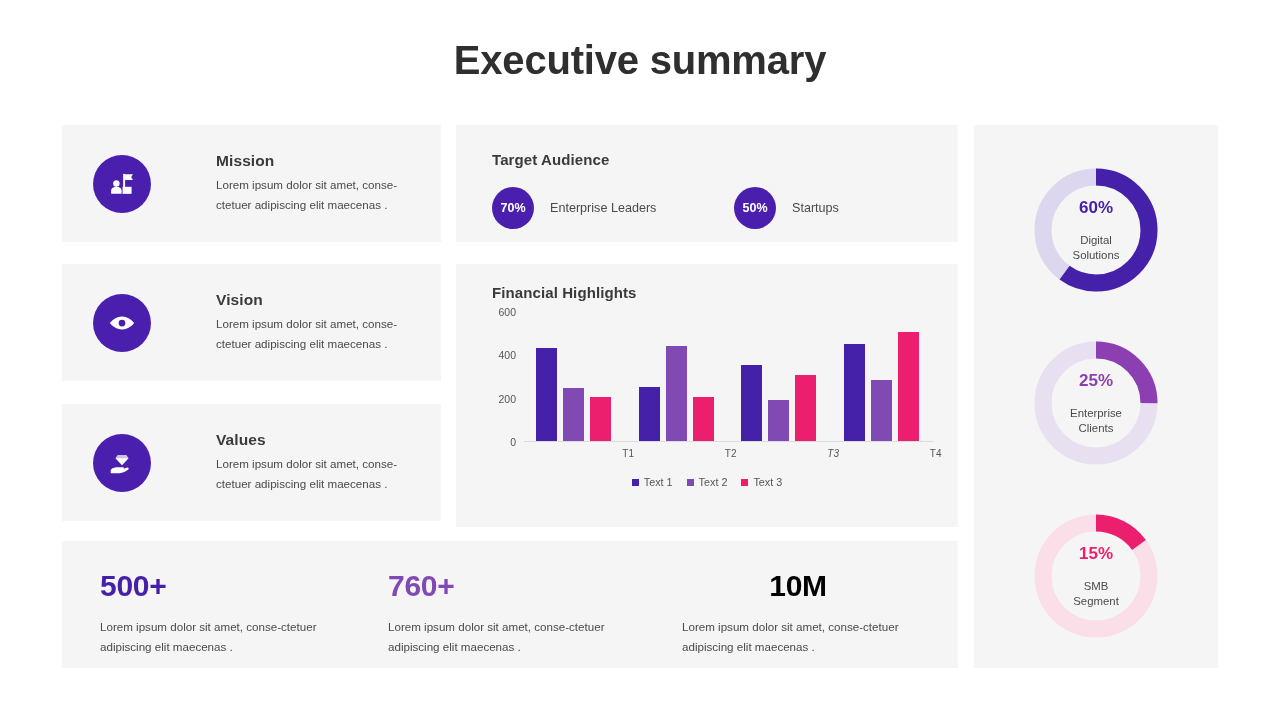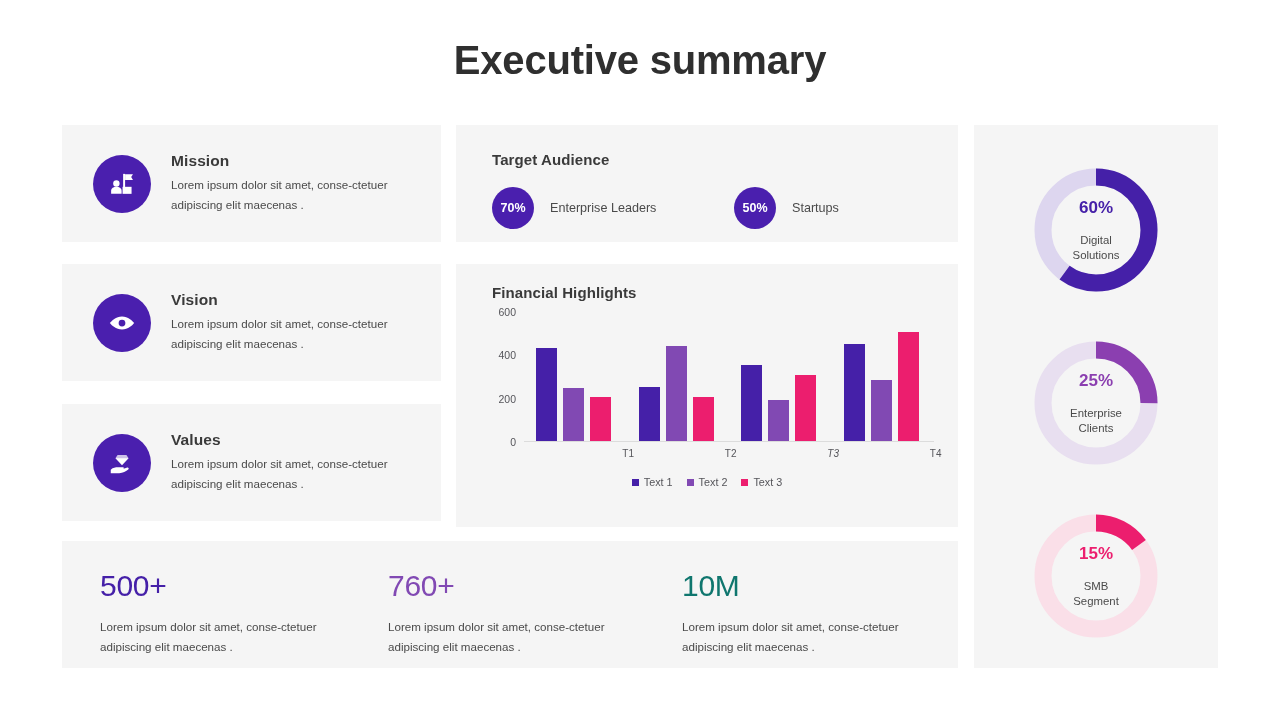--- a/index.html
+++ b/index.html
@@ -14,21 +14,21 @@
 
   
   .page-title {
     position:absolute; top:38px; left:0; width:1280px;
     text-align:center;
     font-size:40px; font-weight:700; color:#2f2f2f;
     letter-spacing:-0.2px;
   }
 
   
-  .card { position:absolute; background:#f5f5f5; }
+  .card { position:absolute; background:#f5f5f5;gap:45px; }
 
   
   .pillar { left:62px; width:379px; height:117px; display:flex; align-items:center; }
   .pillar.p1 { top:125px; }
   .pillar.p2 { top:264px; }
   .pillar.p3 { top:404px; }
 
   .pillar-icon {
     width:58px; height:58px; border-radius:50%;
     background:#4a1fae;
@@ -95,21 +95,21 @@
   }
   .legend-item { display:flex; align-items:center; gap:5px; font-size:10.8px; color:#55555a; }
   .legend-swatch { width:7px; height:7px; }
 
   
   .stats { left:62px; top:541px; width:896px; height:127px; }
   .stat { position:absolute; top:28px; }
   .stat.s1 { left:38px; }
   .stat.s2 { left:326px; }
   .stat.s3 { left:620px; }
-  .stat-value { font-size:30px; font-weight:400; letter-spacing:-0.3px; }
+  .stat-value { font-size:30px; font-weight:700; letter-spacing:-0.3px; }
   .stat-desc { margin-top:14px; font-size:11.6px; color:#4a4a4a; line-height:1.75; max-width:232px; }
 
   
   .donut-panel { left:974px; top:125px; width:244px; height:543px; }
   .donut-wrap { position:absolute; left:50%; transform:translateX(-50%); width:140px; height:140px; }
   .donut-wrap.d1 { top:35px;text-decoration:underline; }
   .donut-wrap.d2 { top:208px; }
   .donut-wrap.d3 { top:381px; }
   .donut-wrap svg { display:block; }
   .donut-center {
@@ -237,21 +237,21 @@
   <div class="card stats">
     <div class="stat s1">
       <div class="stat-value" id="stat-v0" style="color: rgb(69, 32, 168);">500+</div>
       <div class="stat-desc">Lorem ipsum dolor sit amet, conse-ctetuer adipiscing elit maecenas .</div>
     </div>
     <div class="stat s2">
       <div class="stat-value" id="stat-v1" style="color: rgb(129, 73, 179);">760+</div>
       <div class="stat-desc">Lorem ipsum dolor sit amet, conse-ctetuer adipiscing elit maecenas .</div>
     </div>
     <div class="stat s3">
-      <div class="stat-value" id="stat-v2" style="color: #0f766e;">10M</div>
+      <div class="stat-value" id="stat-v2" style="color: #000000; text-align: center;">10M</div>
       <div class="stat-desc">Lorem ipsum dolor sit amet, conse-ctetuer adipiscing elit maecenas .</div>
     </div>
   </div>
 
   <div class="card donut-panel">
     <div class="donut-wrap d1">
       <svg width="140" height="140" viewBox="0 0 140 140" id="donut-svg-0">
           <circle cx="70" cy="70" r="53" fill="none" stroke="#ddd6ef" stroke-width="17"></circle>
           <circle cx="70" cy="70" r="53" fill="none" stroke="#4520a8" stroke-width="17" stroke-dasharray="199.80529276831084 333.0088212805181" transform="rotate(-90 70 70)"></circle>
         </svg>

